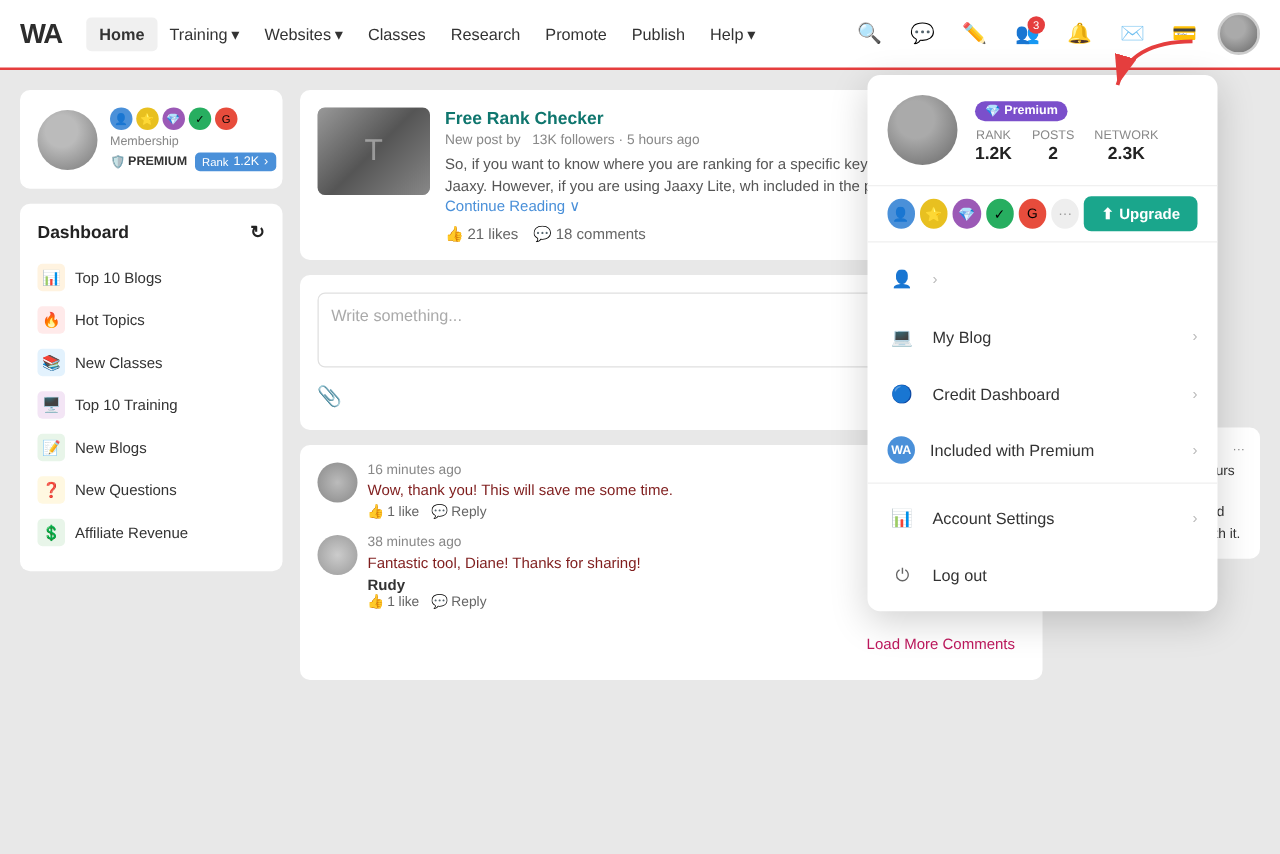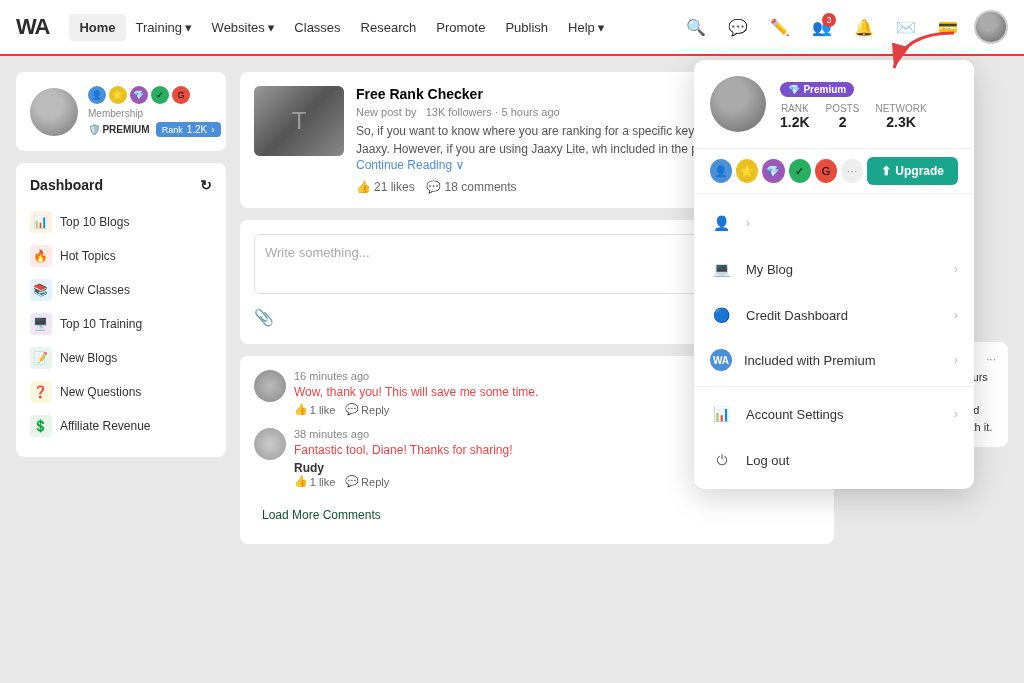--- a/index.html
+++ b/index.html
@@ -219,21 +219,21 @@
       background: #aaa;
       flex-shrink: 0;
       overflow: hidden;
     }
     .thumb-img {
       width: 100%;
       height: 100%;
       background: linear-gradient(135deg, #888 0%, #555 100%);
     }
     .post-meta { font-size: 11px; color: #888; margin-bottom: 4px; }
-    .post-title { font-size: 14px; font-weight: 700; color: #000000; margin-bottom: 4px; }
+    .post-title { font-size: 14px; font-weight: 700; color: #0f766e; margin-bottom: 4px; }
     .post-excerpt { font-size: 12px; color: #555; line-height: 1.5; }
     .post-read-more { font-size: 12px; color: #4a90d9; cursor: pointer; }
     .post-actions { display: flex; gap: 12px; margin-top: 8px; font-size: 12px; color: #666; }
     .post-action { cursor: pointer; display: flex; align-items: center; gap: 3px; }
 
     .write-card {
       background: #fff;
       border-radius: 8px;
       padding: 14px;
     }
@@ -284,25 +284,25 @@
     }
     .comment-avatar {
       width: 32px;
       height: 32px;
       border-radius: 50%;
       background: #bbb;
       flex-shrink: 0;
     }
     .comment-body { flex: 1; }
     .comment-time { font-size: 11px; color: #888; margin-bottom: 3px; }
-    .comment-text { font-size: 12px; color: #ef4444; margin-bottom: 4px; }
+    .comment-text { font-size: 12px; color: #7f1d1d; margin-bottom: 4px; }
     .comment-name { font-size: 12px; font-weight: 600; color: #333; }
     .comment-actions { display: flex; gap: 10px; font-size: 11px; color: #666; }
     .comment-action { cursor: pointer; display: flex; align-items: center; gap: 2px; }
-    .load-more { text-align: left; font-size: 12px; color: #14532d; cursor: pointer; padding: 8px; }
+    .load-more { text-align: right; font-size: 12px; color: #be185d; cursor: pointer; padding: 8px; }
 
     
     .dropdown-overlay {
       position: absolute;
       top: 60px;
       right: 50px;
       width: 280px;
       background: #fff;
       border-radius: 10px;
       box-shadow: 0 8px 30px rgba(0,0,0,0.18);

